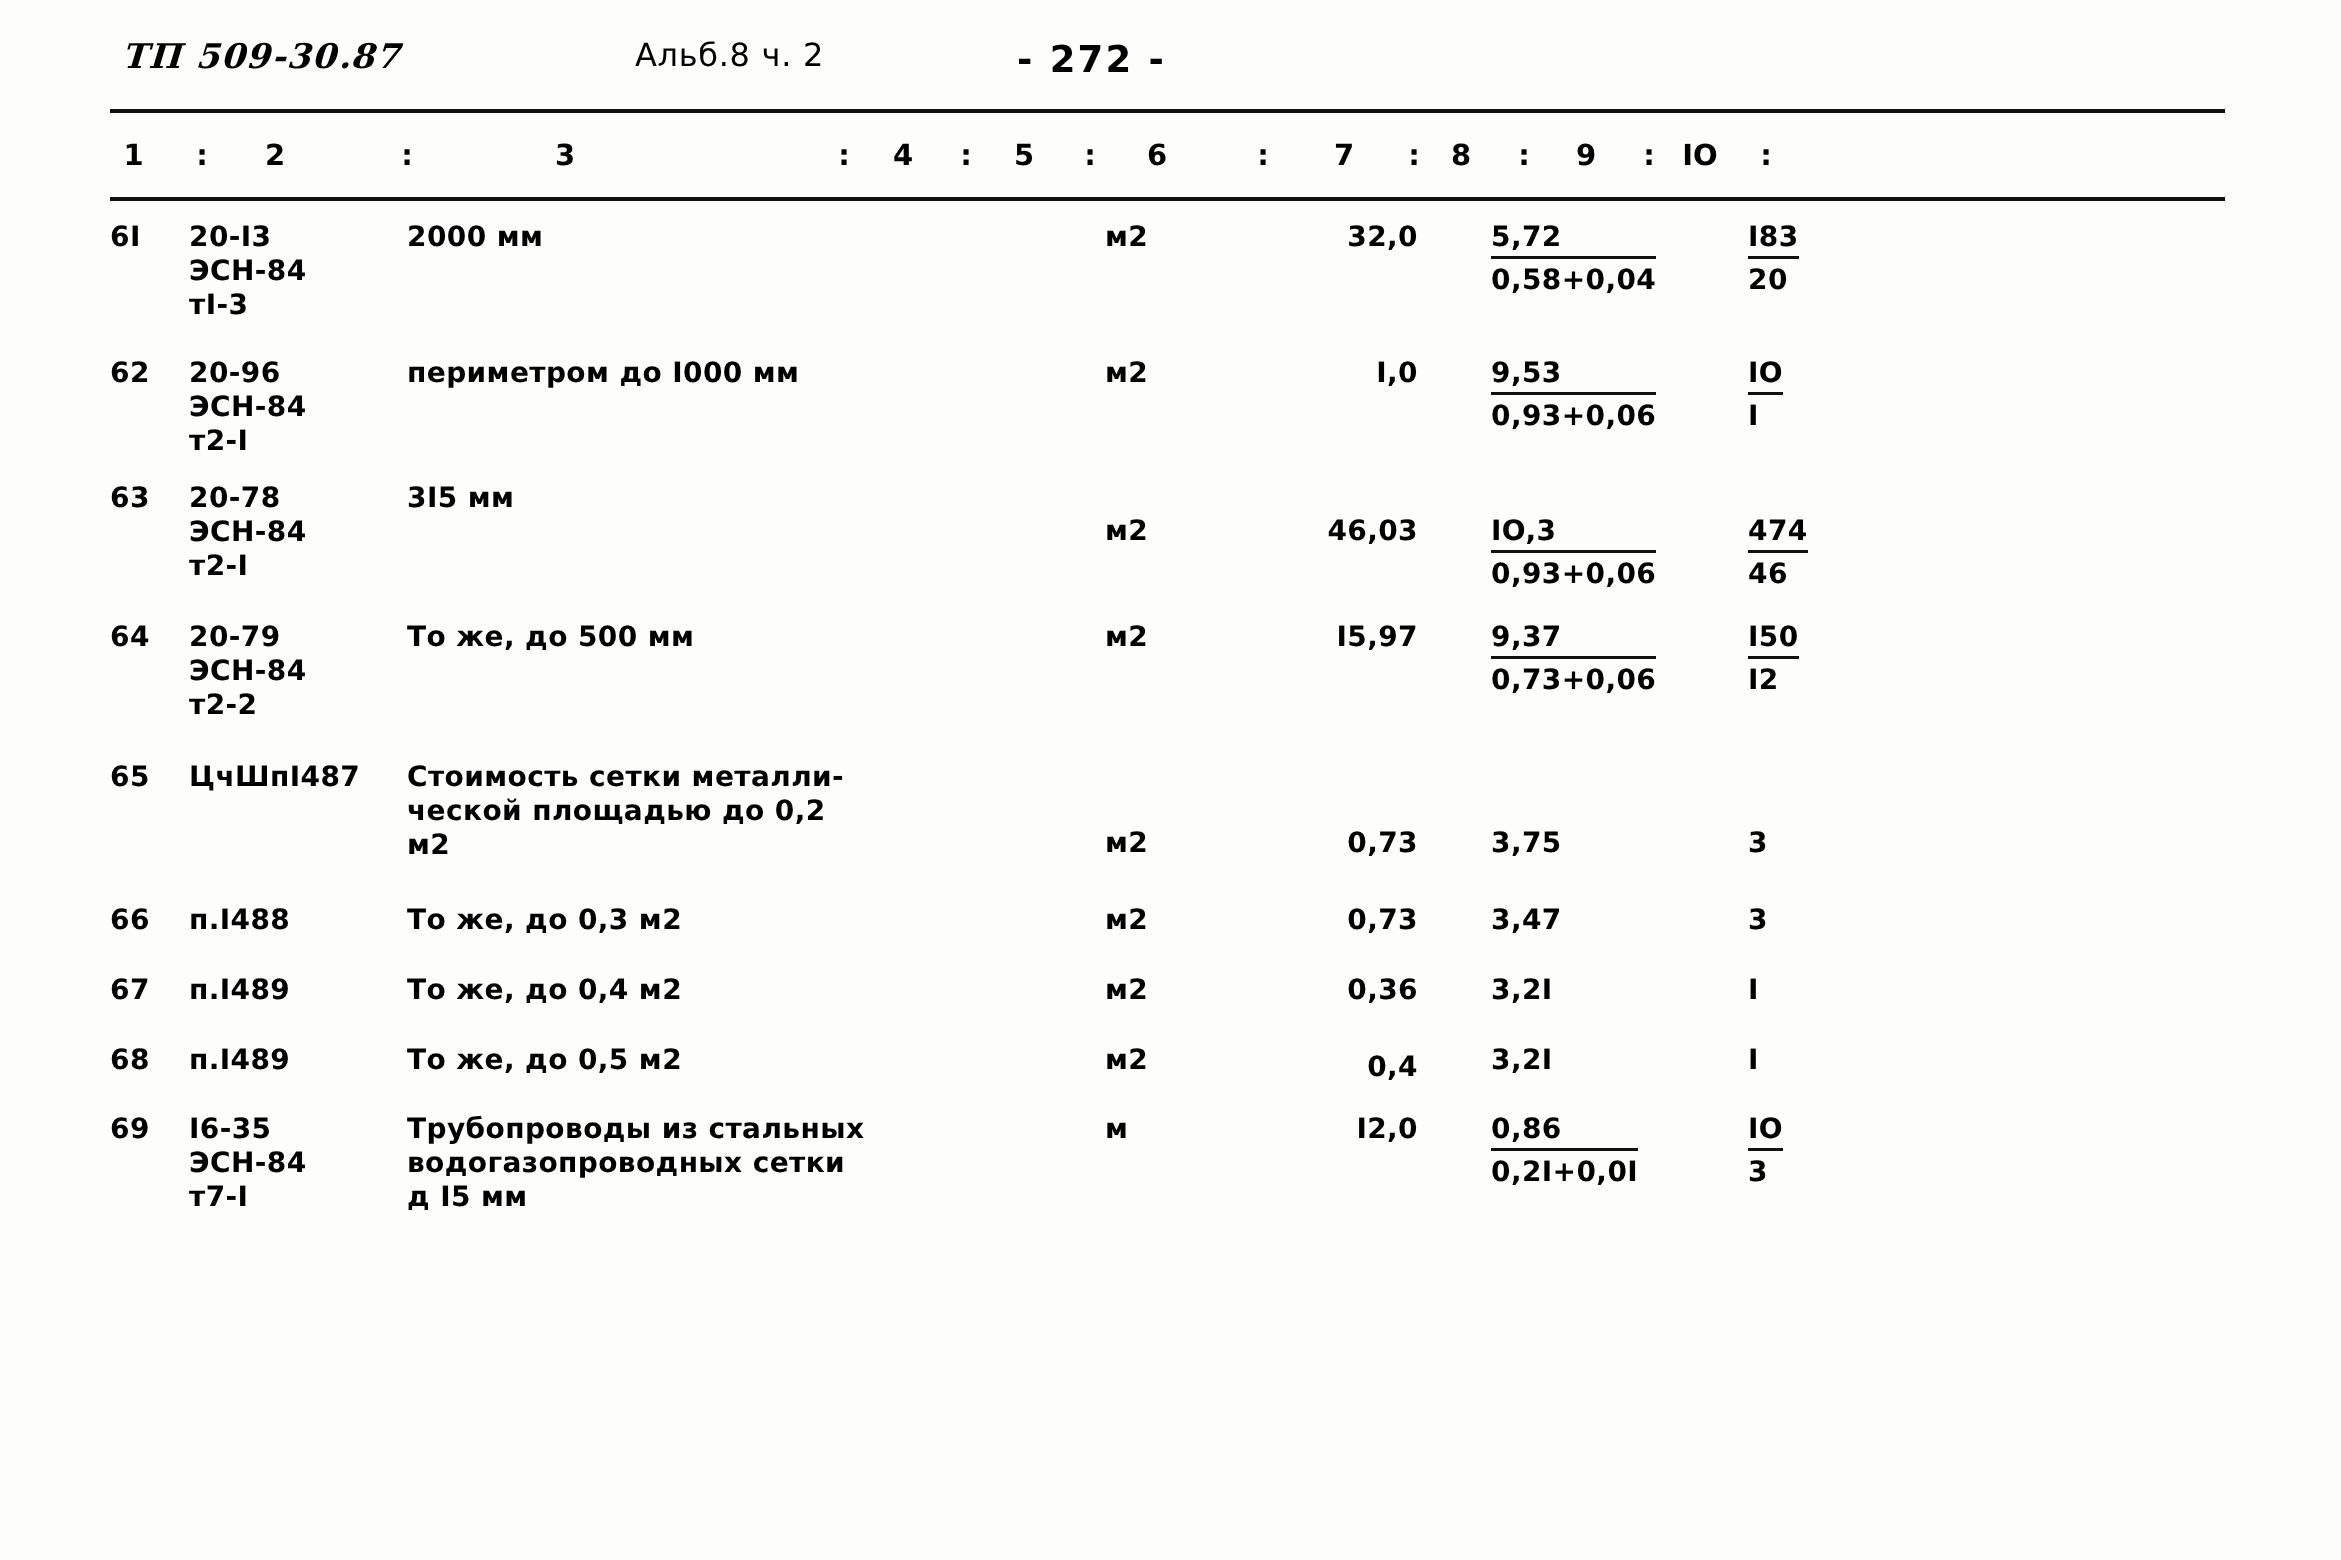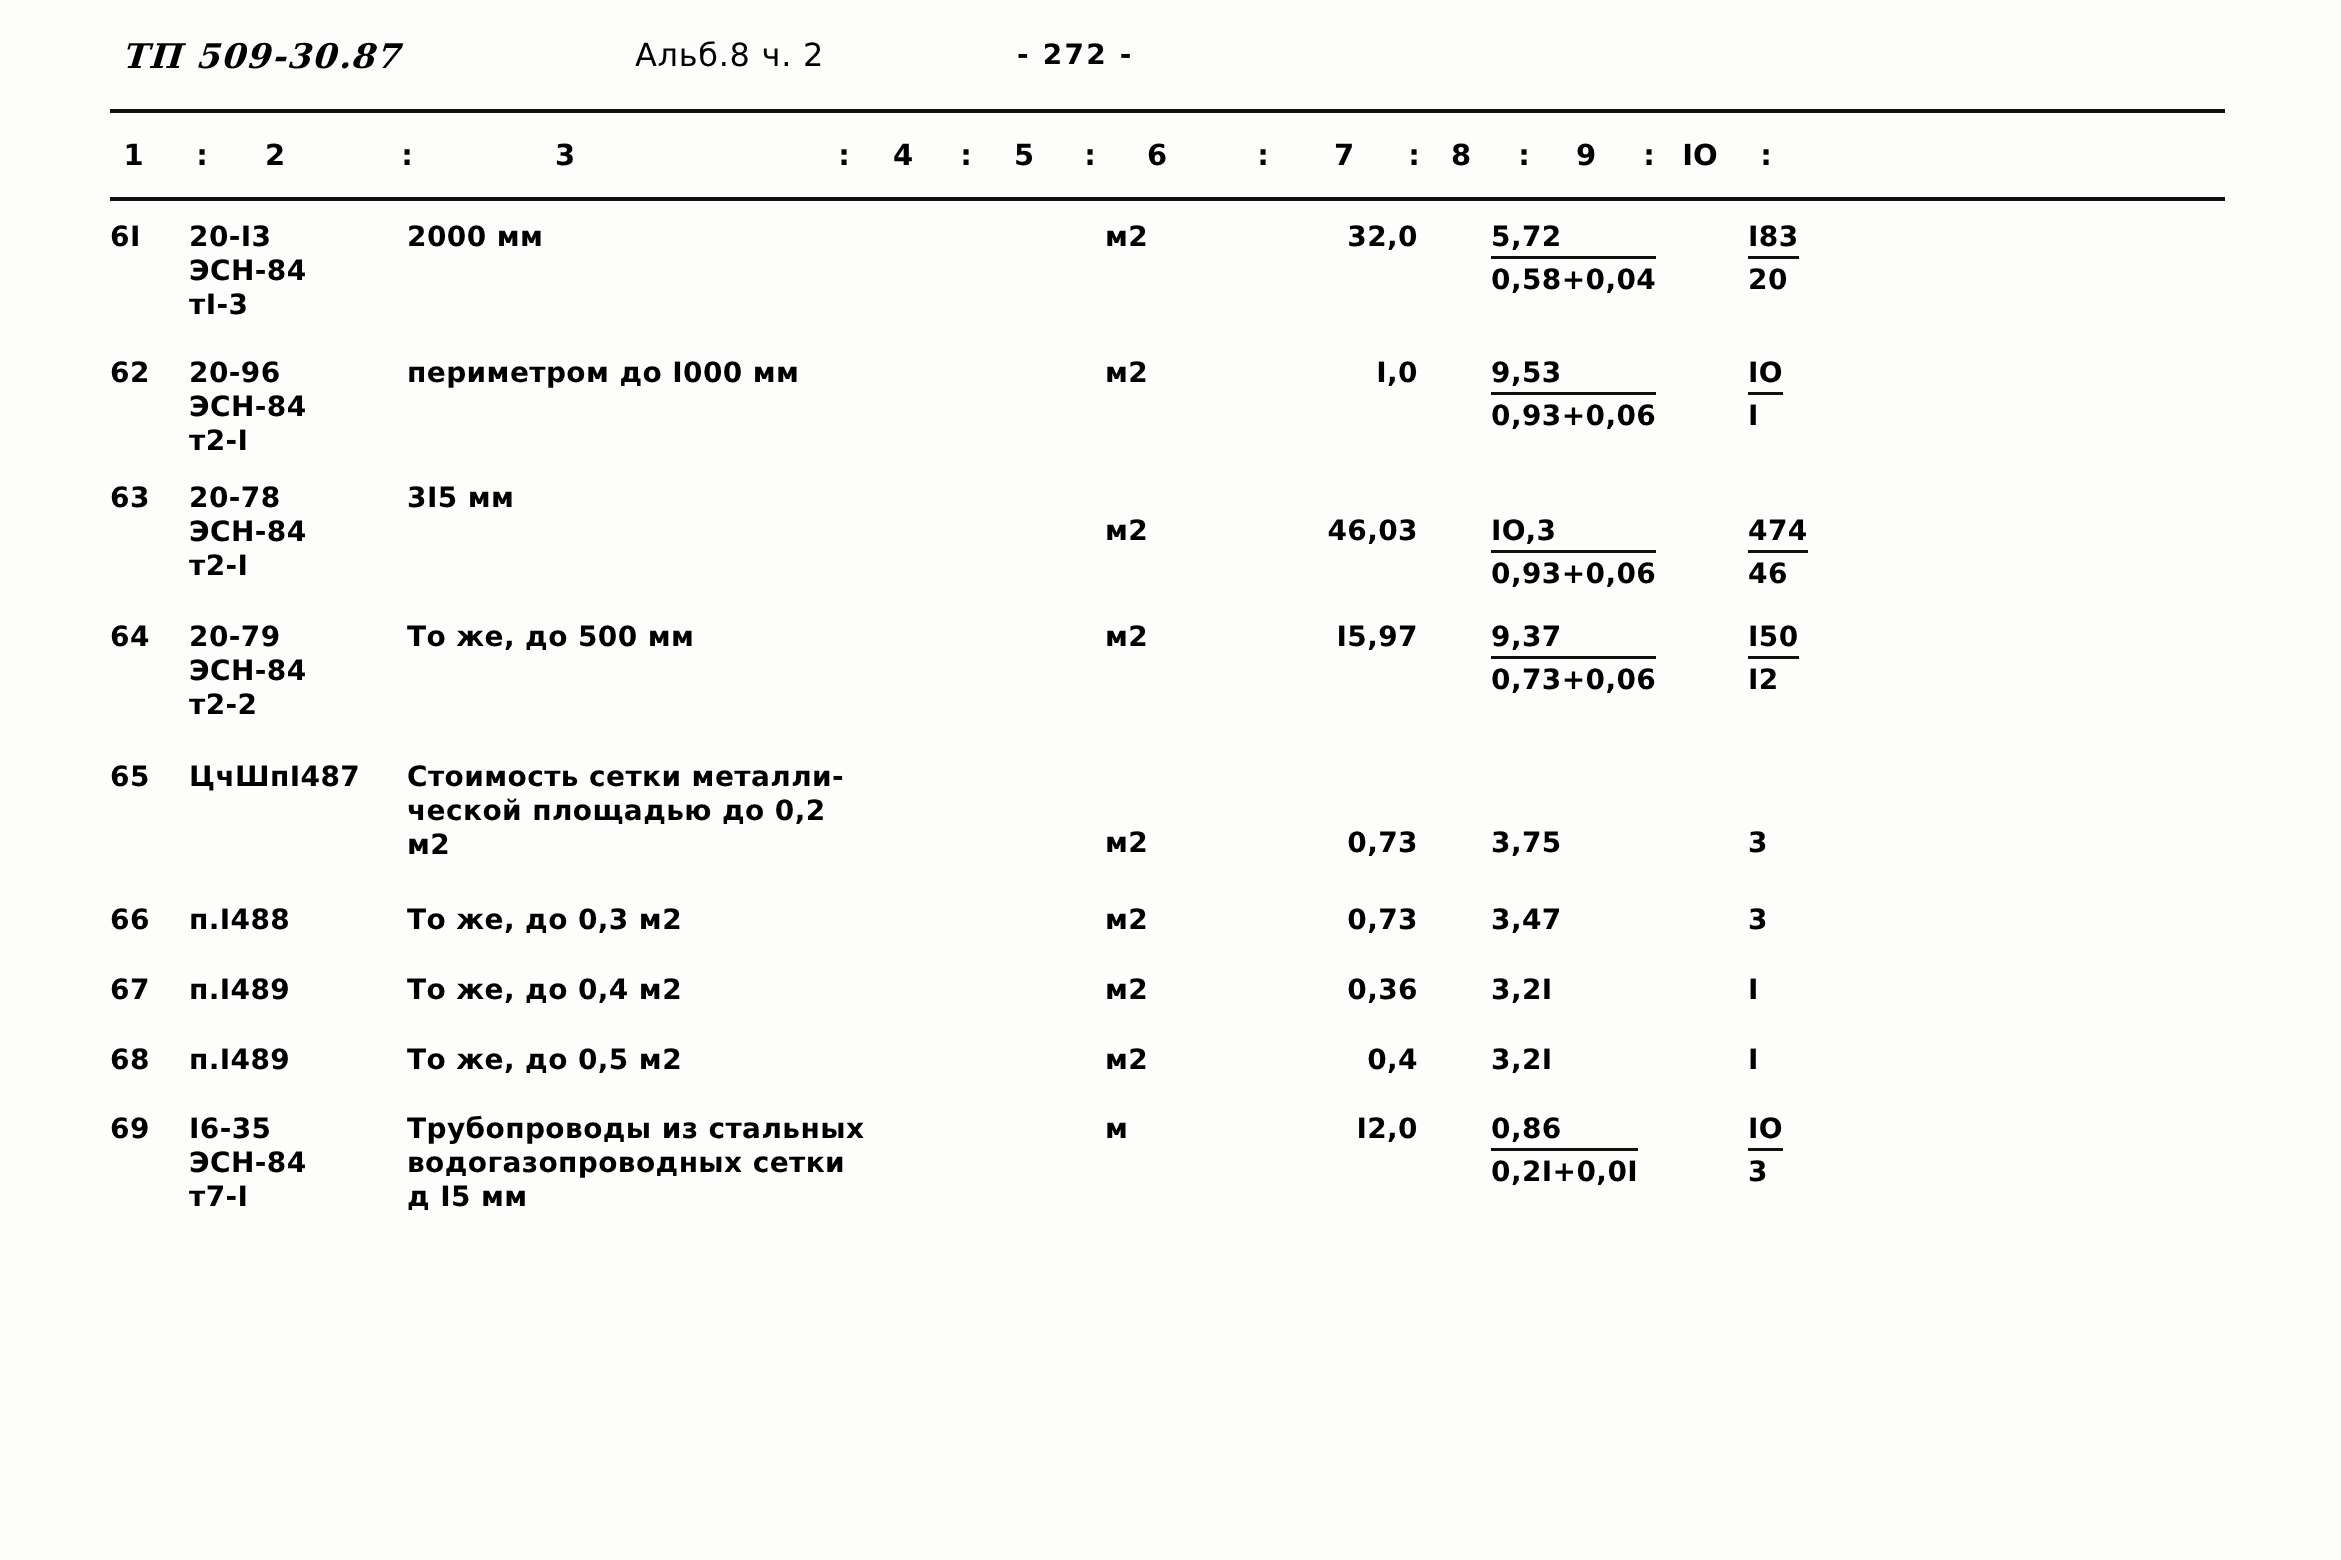--- a/index.html
+++ b/index.html
@@ -48,21 +48,21 @@
     font-weight: normal;
     font-size: 32px;
     letter-spacing: 0.7px;
   }
   .hdr-page {
     position: absolute;
     left: 1017px;
     top: 8.8px;
     font-family: "DejaVu Sans", sans-serif;
     font-weight: bold;
-    font-size: 28px;
+    font-size: 37px;
     letter-spacing: 2.2px;
   }
 
   
   .rule {
     position: absolute;
     left: 110px;
     width: 2115px;
     background: #111;
   }
@@ -237,21 +237,21 @@
         <div class="cell c-unit" style="top: 0px;">м2</div>
         <div class="cell c-qty" style="top: 0px;">0,36</div>
         <div class="cell c-price" style="top: 0px;"><span class="plain">3,2I</span></div>
         <div class="cell c-total" style="top: 0px;"><span class="plain">I</span></div>
       </div>
       <div class="row" style="height: 0px; top: 823px; position: absolute;">
         <div class="cell c-num">68</div>
         <div class="cell c-code stack"><span class="ln">п.I489</span></div>
         <div class="cell c-desc stack"><span class="ln">То же, до 0,5 м2</span></div>
         <div class="cell c-unit" style="top: 0px;">м2</div>
-        <div class="cell c-qty" style="top: 0px;">0,4</div>
+        <div class="cell c-qty" style="top: 7px;">0,4</div>
         <div class="cell c-price" style="top: 0px;"><span class="plain">3,2I</span></div>
         <div class="cell c-total" style="top: 0px;"><span class="plain">I</span></div>
       </div>
       <div class="row" style="height: 0px; top: 892px; position: absolute;">
         <div class="cell c-num">69</div>
         <div class="cell c-code stack"><span class="ln">I6-35</span><span class="ln">ЭСН-84</span><span class="ln">т7-I</span></div>
         <div class="cell c-desc stack"><span class="ln">Трубопроводы из стальных</span><span class="ln">водогазопроводных сетки</span><span class="ln">д I5 мм</span></div>
         <div class="cell c-unit" style="top: 0px;">м</div>
         <div class="cell c-qty" style="top: 0px;">I2,0</div>
         <div class="cell c-price" style="top: 0px;"><span class="frac"><span class="num">0,86</span><span class="den">0,2I+0,0I</span></span></div>

